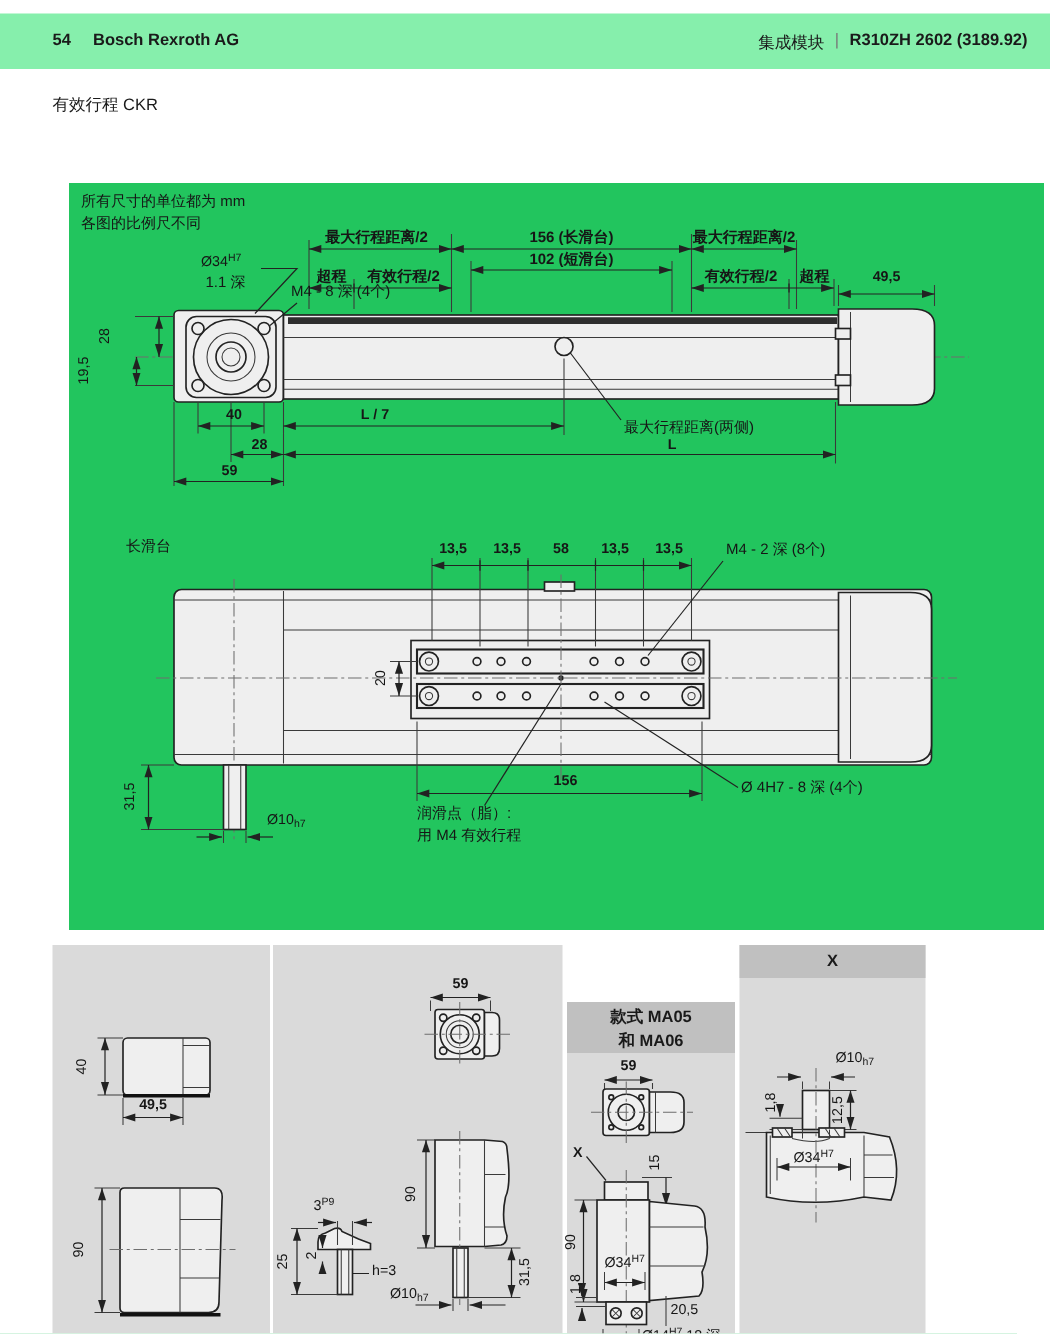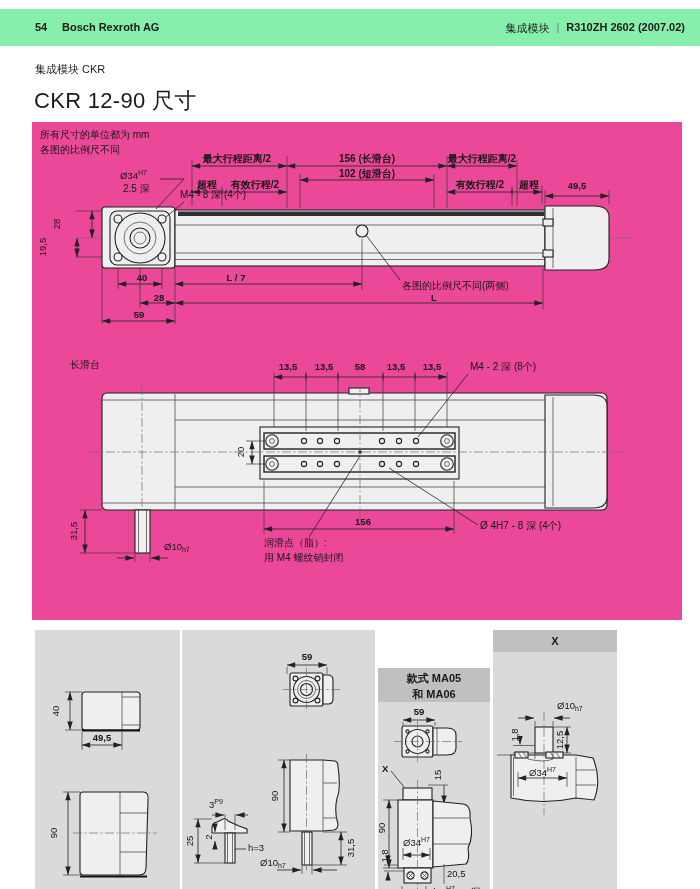--- a/index.html
+++ b/index.html
@@ -7,21 +7,21 @@
   .page{position:relative;width:700px;height:889px;background:#fff;overflow:hidden;}
   .topbar{position:absolute;left:0;top:9px;width:700px;height:37px;background:#86efac;}
   .tb-num{position:absolute;left:35px;top:12px;font-size:11px;font-weight:700;}
   .tb-company{position:absolute;left:62px;top:12px;font-size:11px;font-weight:700;}
   .tb-right{position:absolute;right:15px;top:12px;font-size:11px;display:flex;gap:7px;}
   .tb-right .sec{font-weight:400;}
   .tb-right .sep{color:#777;font-weight:400;}
   .tb-right .code{font-weight:700;}
   .subtitle{position:absolute;left:35px;top:62px;font-size:11px;}
   .title{position:absolute;left:34px;top:86px;font-size:22px;font-weight:400;margin:0;letter-spacing:.3px;}
-  .main-panel{position:absolute;left:32px;top:122px;width:650px;height:498px;background:#ec4899;}
+  .main-panel{position:absolute;left:46px;top:122px;width:650px;height:498px;background:#22c55e;}
   .panel{position:absolute;background:#dadada;}
   .panel-header{position:absolute;left:0;top:0;width:100%;background:#c0c0c0;font-size:11px;font-weight:700;text-align:center;z-index:3;}
   .ph1{height:22px;line-height:22px;}
   .ph2{height:34px;line-height:16px;padding-top:2px;box-sizing:border-box;}
   .draw{position:absolute;left:0;top:0;z-index:1;}
   .lbl,.hdim,.vdim{position:absolute;font-size:9.5px;line-height:1.15;white-space:nowrap;z-index:2;color:#161616;}
   .hdim{transform:translate(-50%,-50%);font-weight:bold;}
   .vdim{transform:translate(-50%,-50%) rotate(-90deg);}
   .cjk{font-size:10px;}
   .bold{font-weight:700;}
@@ -39,26 +39,25 @@
 <body>
 
 <div class="page">
 
   <div class="topbar">
     <span class="tb-num">54</span>
     <span class="tb-company">Bosch Rexroth AG</span>
     <span class="tb-right">
       <span class="sec">集成模块</span>
       <span class="sep">|</span>
-      <span class="code">R310ZH 2602 (2007.02)</span>
+      <span class="code">R310ZH 2602 (3189.92)</span>
     </span>
   </div>
 
-  <div class="subtitle">集成模块 CKR</div>
-  <h1 class="title">CKR 12-90 尺寸</h1>
+  <div class="subtitle">有效行程 CKR</div>
 
   <div class="main-panel">
     <svg class="draw" width="650" height="498" viewBox="0 0 650 498">
       <defs>
         <marker id="mae" markerWidth="10" markerHeight="8" refX="8.6" refY="3" orient="auto" markerUnits="userSpaceOnUse">
             <path d="M0,0.3 L8.6,3 L0,5.7 Z" fill="#222"></path>
           </marker>
         <marker id="mas" markerWidth="10" markerHeight="8" refX="0.4" refY="3" orient="auto" markerUnits="userSpaceOnUse">
             <path d="M8.6,0.3 L0.4,3 L8.6,5.7 Z" fill="#222"></path>
           </marker>
@@ -165,44 +164,44 @@
     <span class="hdim cjk" style="left:205px;top:37px">最大行程距离/2</span>
     <span class="hdim cjk" style="left:335px;top:37px">156 (长滑台)</span>
     <span class="hdim cjk" style="left:450px;top:37px">最大行程距离/2</span>
     <span class="hdim cjk" style="left:335px;top:52px">102 (短滑台)</span>
     <span class="hdim cjk" style="left:175px;top:63px">超程</span>
     <span class="hdim cjk" style="left:223px;top:63px">有效行程/2</span>
     <span class="hdim cjk" style="left:448px;top:63px">有效行程/2</span>
     <span class="hdim cjk" style="left:497px;top:63px">超程</span>
     <span class="hdim" style="left:545px;top:64px">49,5</span>
     <span class="lbl" style="left:88px;top:47px"><span>Ø34</span><span class="sup">H7</span></span>
-    <span class="lbl cjk" style="left:91px;top:61px">2.5 深</span>
+    <span class="lbl cjk" style="left:91px;top:61px">1.1 深</span>
     <span class="lbl cjk" style="left:148px;top:67px">M4 - 8 深 (4个)</span>
     <span class="vdim" style="left:25px;top:102px">28</span>
     <span class="vdim" style="left:11px;top:125px">19,5</span>
     <span class="hdim" style="left:110px;top:156px">40</span>
     <span class="hdim" style="left:204px;top:156px">L / 7</span>
     <span class="hdim" style="left:127px;top:176px">28</span>
     <span class="hdim" style="left:402px;top:176px">L</span>
     <span class="hdim" style="left:107px;top:193px">59</span>
-    <span class="lbl cjk" style="left:370px;top:158px">各图的比例尺不同(两侧)</span>
+    <span class="lbl cjk" style="left:370px;top:158px">最大行程距离(两侧)</span>
 
     <span class="lbl cjk" style="left:38px;top:237px">长滑台</span>
     <span class="hdim" style="left:256px;top:245px">13,5</span>
     <span class="hdim" style="left:292px;top:245px">13,5</span>
     <span class="hdim" style="left:328px;top:245px">58</span>
     <span class="hdim" style="left:364px;top:245px">13,5</span>
     <span class="hdim" style="left:400px;top:245px">13,5</span>
     <span class="lbl cjk" style="left:438px;top:239px">M4 - 2 深 (8个)</span>
     <span class="vdim" style="left:209px;top:330px">20</span>
     <span class="vdim" style="left:42px;top:409px">31,5</span>
     <span class="lbl" style="left:132px;top:420px"><span>Ø10</span><span class="sub">h7</span></span>
     <span class="hdim" style="left:331px;top:400px">156</span>
     <span class="lbl cjk" style="left:232px;top:415px">润滑点（脂）:</span>
-    <span class="lbl cjk" style="left:232px;top:430px">用 M4 螺纹销封闭</span>
+    <span class="lbl cjk" style="left:232px;top:430px">用 M4 有效行程</span>
     <span class="lbl cjk" style="left:448px;top:398px">Ø 4H7 - 8 深 (4个)</span>
   </div>
 
   <div class="panel" style="left:35px;top:630px;width:145px;height:259px">
     <svg class="draw" width="145" height="259" viewBox="0 0 145 259">
       <defs>
         <marker id="p1e" markerWidth="10" markerHeight="8" refX="8.6" refY="3" orient="auto" markerUnits="userSpaceOnUse">
             <path d="M0,0.3 L8.6,3 L0,5.7 Z" fill="#222"></path>
           </marker>
         <marker id="p1s" markerWidth="10" markerHeight="8" refX="0.4" refY="3" orient="auto" markerUnits="userSpaceOnUse">

